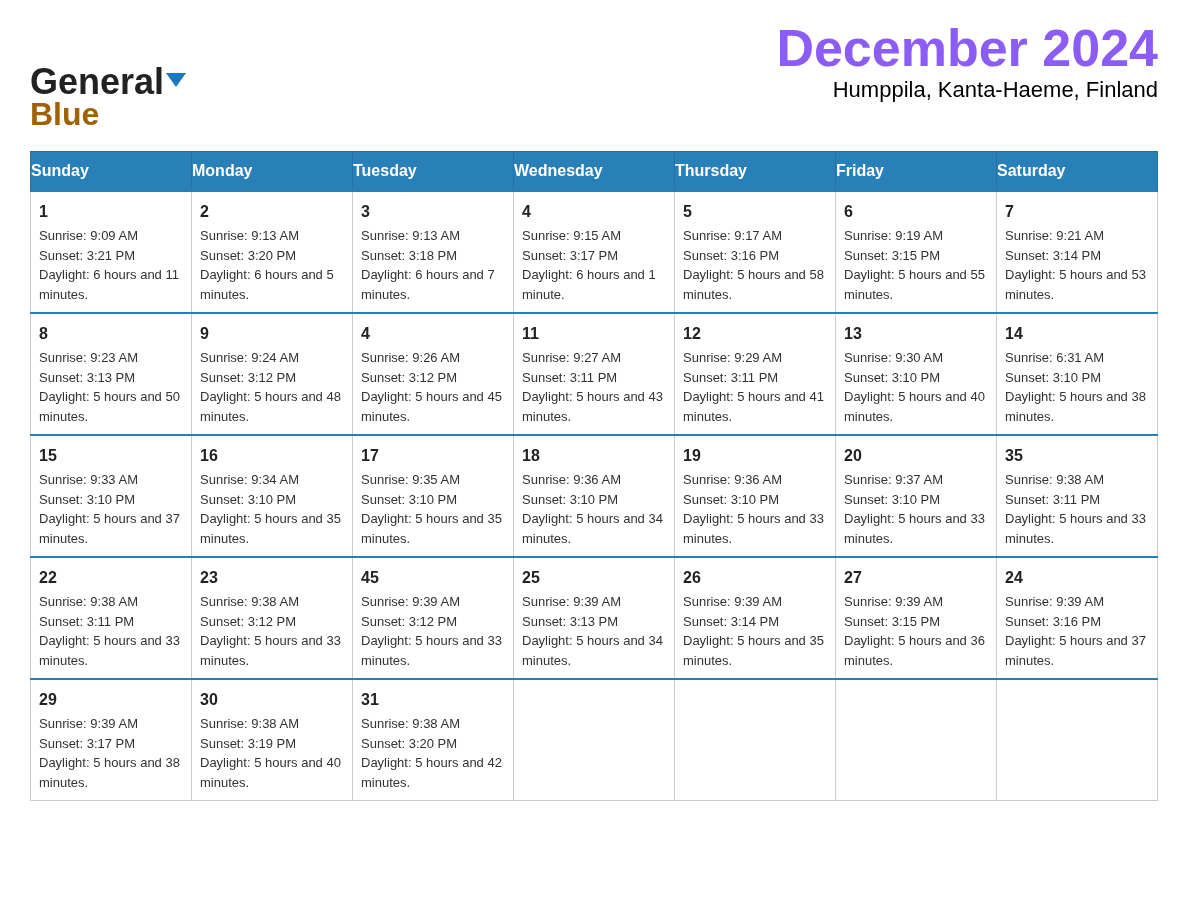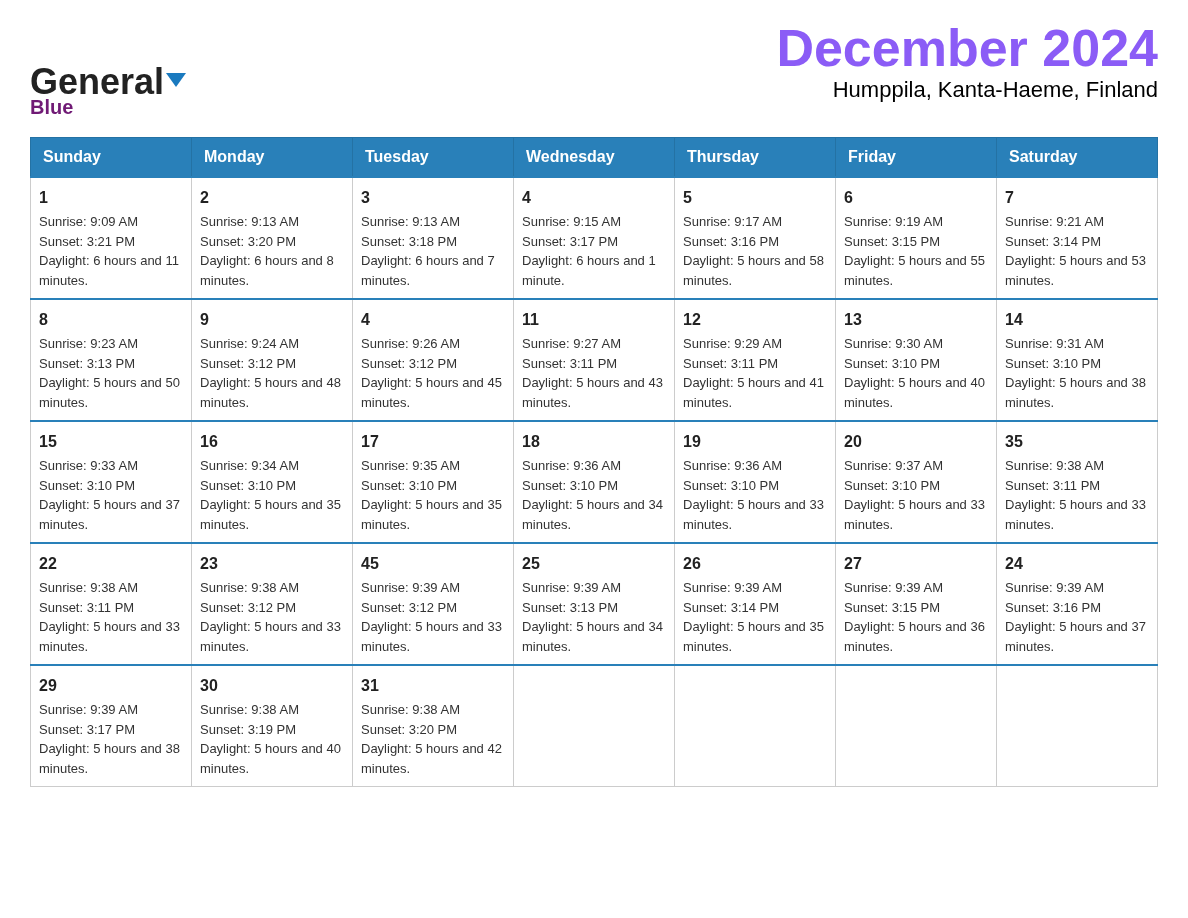--- a/index.html
+++ b/index.html
@@ -59,21 +59,21 @@
       border-collapse: collapse;
       table-layout: fixed;
     }
     thead tr {
       background-color: #2980b9;
     }
     thead th {
       color: #fff;
       font-size: 16px;
       font-weight: bold;
-      padding: 10px 12px;
+      padding: 10px 0;
       text-align: left;
       border: 1px solid #2472a4;
     }
     tbody td {
       vertical-align: top;
       padding: 8px 8px;
       border: 1px solid #ccc;
       font-size: 13px;
       line-height: 1.5;
       min-height: 90px;
@@ -97,21 +97,21 @@
     }
   </style>
 </head>
 <body>
 
 <div class="header">
   <div class="logo-area">
     <div style="display:flex;align-items:center;">
       <span class="logo-text">General<span class="logo-triangle"></span></span>
     </div>
-    <div style="font-size:20px;font-weight:bold;color:#701a75;margin-top:-4px;">Blue</div>
+    <div style="font-size:32px;font-weight:bold;color:#a16207;margin-top:-4px;">Blue</div>
   </div>
   <div class="title-area">
     <div class="month-title">December 2024</div>
     <div class="location-title">Humppila, Kanta-Haeme, Finland</div>
   </div>
 </div>
 
 <table>
   <thead>
     <tr>
@@ -129,21 +129,21 @@
         <td>
         <span class="day-num">1</span>
         <span class="day-info">Sunrise: 9:09 AM</span><br>
         <span class="day-info">Sunset: 3:21 PM</span><br>
         <span class="day-info">Daylight: 6 hours and 11 minutes.</span>
       </td>
         <td>
         <span class="day-num">2</span>
         <span class="day-info">Sunrise: 9:13 AM</span><br>
         <span class="day-info">Sunset: 3:20 PM</span><br>
-        <span class="day-info">Daylight: 6 hours and 8 minutes.</span>
+        <span class="day-info">Daylight: 6 hours and 5 minutes.</span>
       </td>
         <td>
         <span class="day-num">3</span>
         <span class="day-info">Sunrise: 9:13 AM</span><br>
         <span class="day-info">Sunset: 3:18 PM</span><br>
         <span class="day-info">Daylight: 6 hours and 7 minutes.</span>
       </td>
         <td>
         <span class="day-num">4</span>
         <span class="day-info">Sunrise: 9:15 AM</span><br>
@@ -201,21 +201,21 @@
         <span class="day-info">Daylight: 5 hours and 41 minutes.</span>
       </td>
         <td>
         <span class="day-num">13</span>
         <span class="day-info">Sunrise: 9:30 AM</span><br>
         <span class="day-info">Sunset: 3:10 PM</span><br>
         <span class="day-info">Daylight: 5 hours and 40 minutes.</span>
       </td>
         <td>
         <span class="day-num">14</span>
-        <span class="day-info">Sunrise: 9:31 AM</span><br>
+        <span class="day-info">Sunrise: 6:31 AM</span><br>
         <span class="day-info">Sunset: 3:10 PM</span><br>
         <span class="day-info">Daylight: 5 hours and 38 minutes.</span>
       </td>
       </tr>
       <tr>
         <td>
         <span class="day-num">15</span>
         <span class="day-info">Sunrise: 9:33 AM</span><br>
         <span class="day-info">Sunset: 3:10 PM</span><br>
         <span class="day-info">Daylight: 5 hours and 37 minutes.</span>

